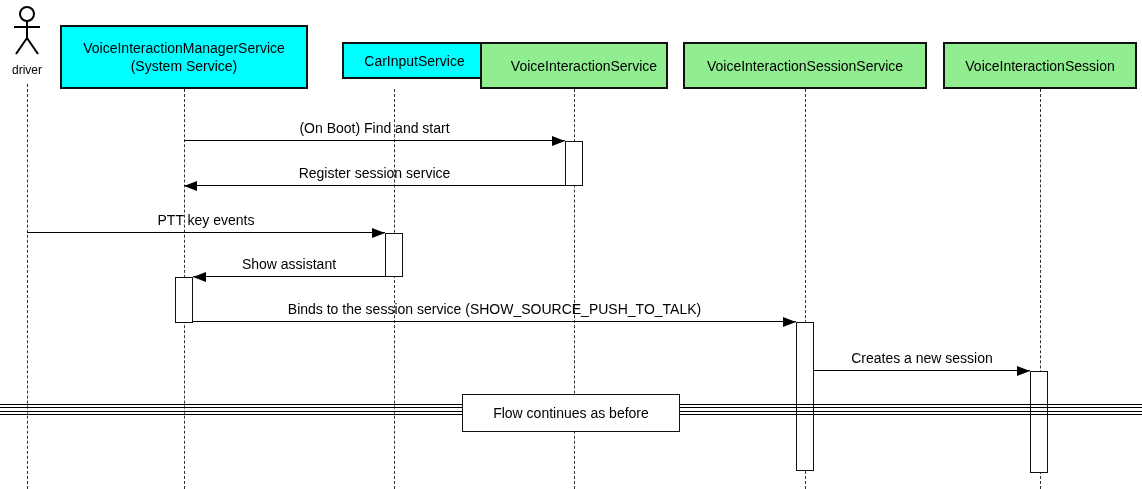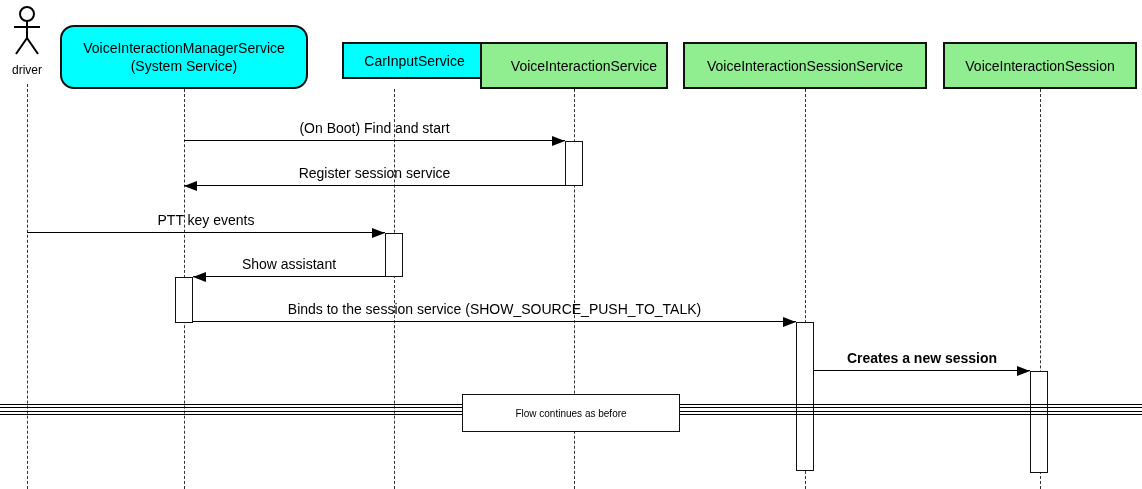--- a/index.html
+++ b/index.html
@@ -94,21 +94,21 @@
     z-index: 4;
   }
   .divider-box {
     position: absolute;
     box-sizing: border-box;
     background: #ffffff;
     border: 1.5px solid #111111;
     display: flex;
     align-items: center;
     justify-content: center;
-    font-size: 10px;
+    font-size: 14px;
     z-index: 5;
   }
 
   
   .actor { position: absolute; text-align: center; z-index: 6; }
   .actor-label { font-size: 12px; display: block; margin-top: 1px; }
 </style>
 </head>
 <body>
 
@@ -125,21 +125,21 @@
     <svg width="30" height="52" viewBox="0 0 30 52">
       <circle cx="15" cy="8" r="7" fill="none" stroke="#000" stroke-width="2"></circle>
       <line x1="15" y1="15" x2="15" y2="32" stroke="#000" stroke-width="2"></line>
       <line x1="2" y1="21" x2="28" y2="21" stroke="#000" stroke-width="2"></line>
       <line x1="15" y1="32" x2="4" y2="48" stroke="#000" stroke-width="2"></line>
       <line x1="15" y1="32" x2="26" y2="48" stroke="#000" stroke-width="2"></line>
     </svg>
     <span class="actor-label">driver</span>
   </div>
 
-  <div class="participant fill-cyan" style="left:60px; top:25px; width:248px; height:64px;border-radius:14px;">
+  <div class="participant fill-cyan" style="left:60px; top:25px; width:248px; height:64px;">
     <span>VoiceInteractionManagerService</span>
     <span>(System Service)</span>
   </div>
   <div class="participant fill-cyan" style="left:342px; top:42px; width:145px; height:37px;">
     <span>CarInputService</span>
   </div>
   <div class="participant fill-green" style="left:480px; top:42px; width:188px; height:47px;padding-left:20px;">
     <span>VoiceInteractionService</span>
   </div>
   <div class="participant fill-green" style="left:683px; top:42px; width:244px; height:47px;align-items:center;">
@@ -157,21 +157,21 @@
   </div>
   <div class="msg arrow-right" style="left:27px; top:209px; width:358px;">
     <span class="msg-label">PTT key events</span>
   </div>
   <div class="msg arrow-left" style="left:193px; top:253px; width:192px;">
     <span class="msg-label">Show assistant</span>
   </div>
   <div class="msg arrow-right" style="left:193px; top:298px; width:603px;">
     <span class="msg-label">Binds to the session service (SHOW_SOURCE_PUSH_TO_TALK)</span>
   </div>
-  <div class="msg arrow-right" style="left:814px; top:347px; width:216px;font-weight:bold;">
+  <div class="msg arrow-right" style="left:814px; top:347px; width:216px;">
     <span class="msg-label">Creates a new session</span>
   </div>
 
   <div class="activation" style="left:565px; top:141px; height:45px;"></div>
   <div class="activation" style="left:385px; top:233px; height:44px;"></div>
   <div class="activation" style="left:175px; top:277px; height:46px;"></div>
   <div class="activation" style="left:796px; top:322px; height:149px;"></div>
   <div class="activation" style="left:1030px; top:371px; height:102px;"></div>
 
   <div class="divider-line" style="top:404px;"></div>

